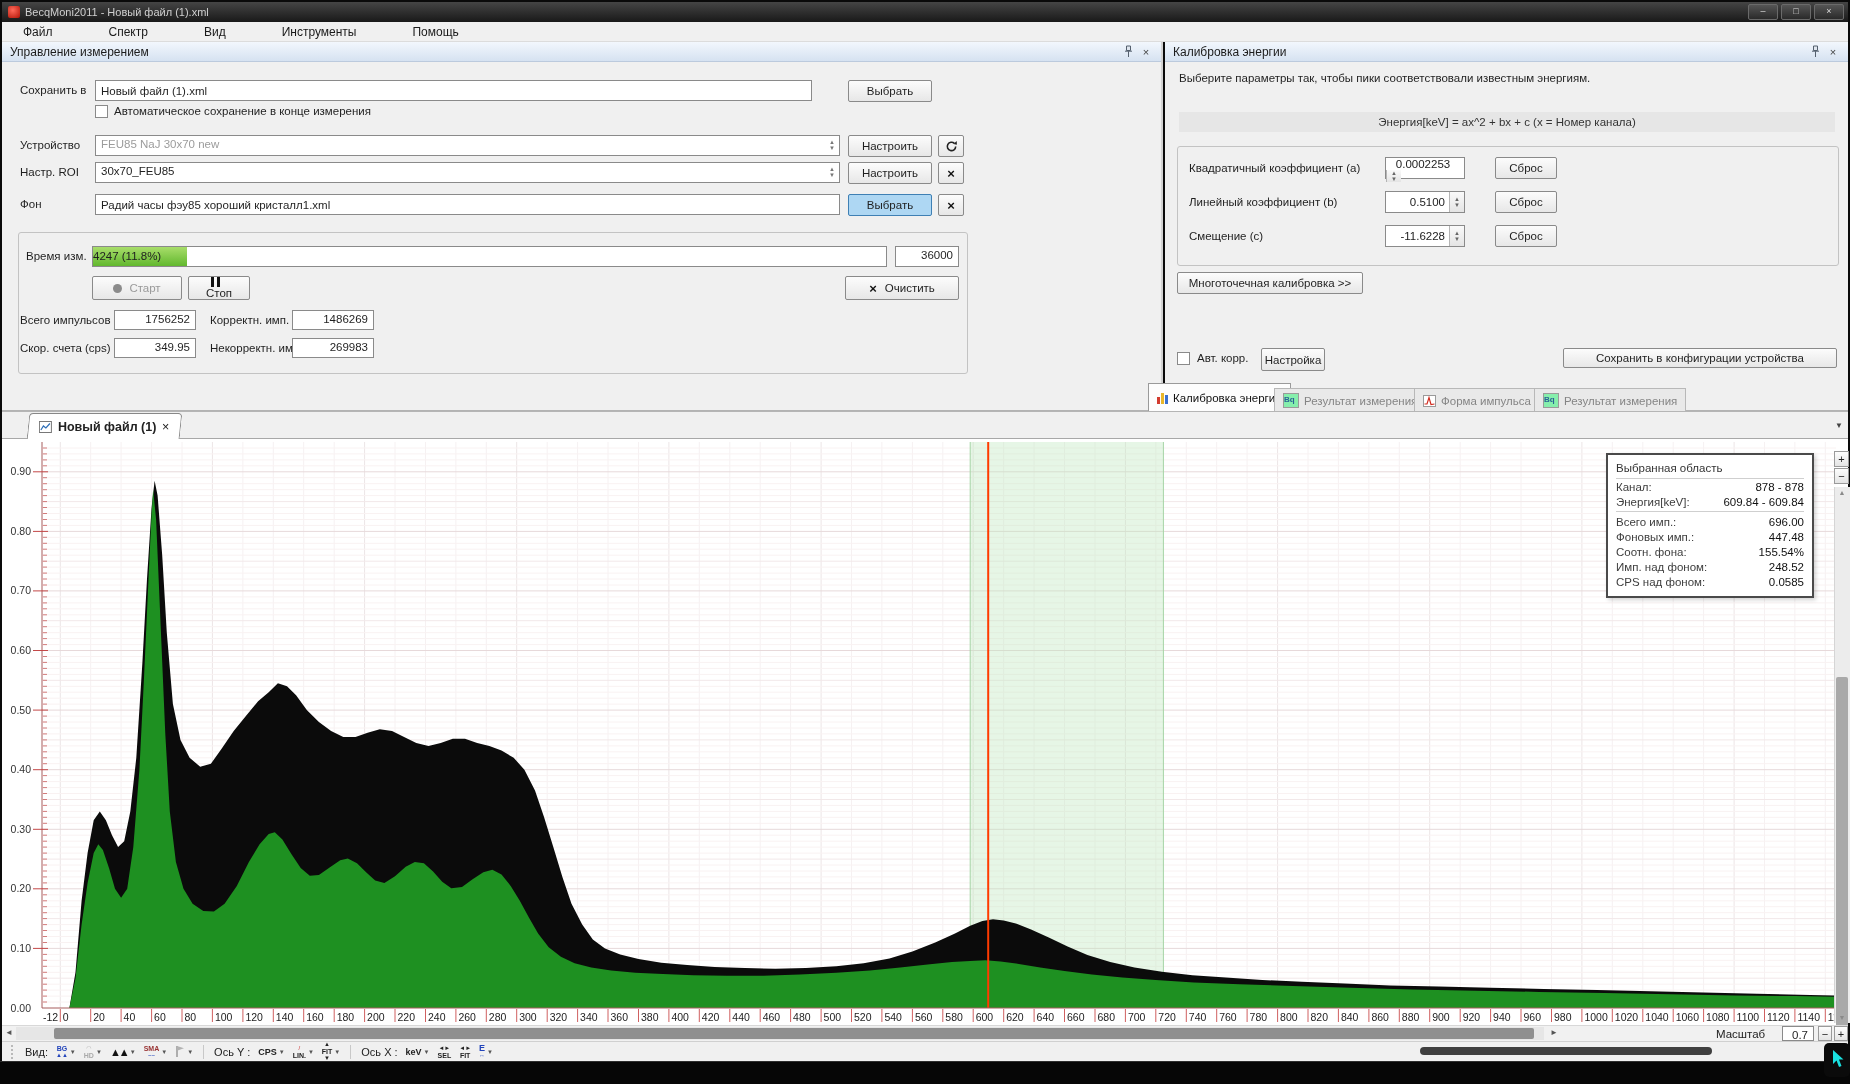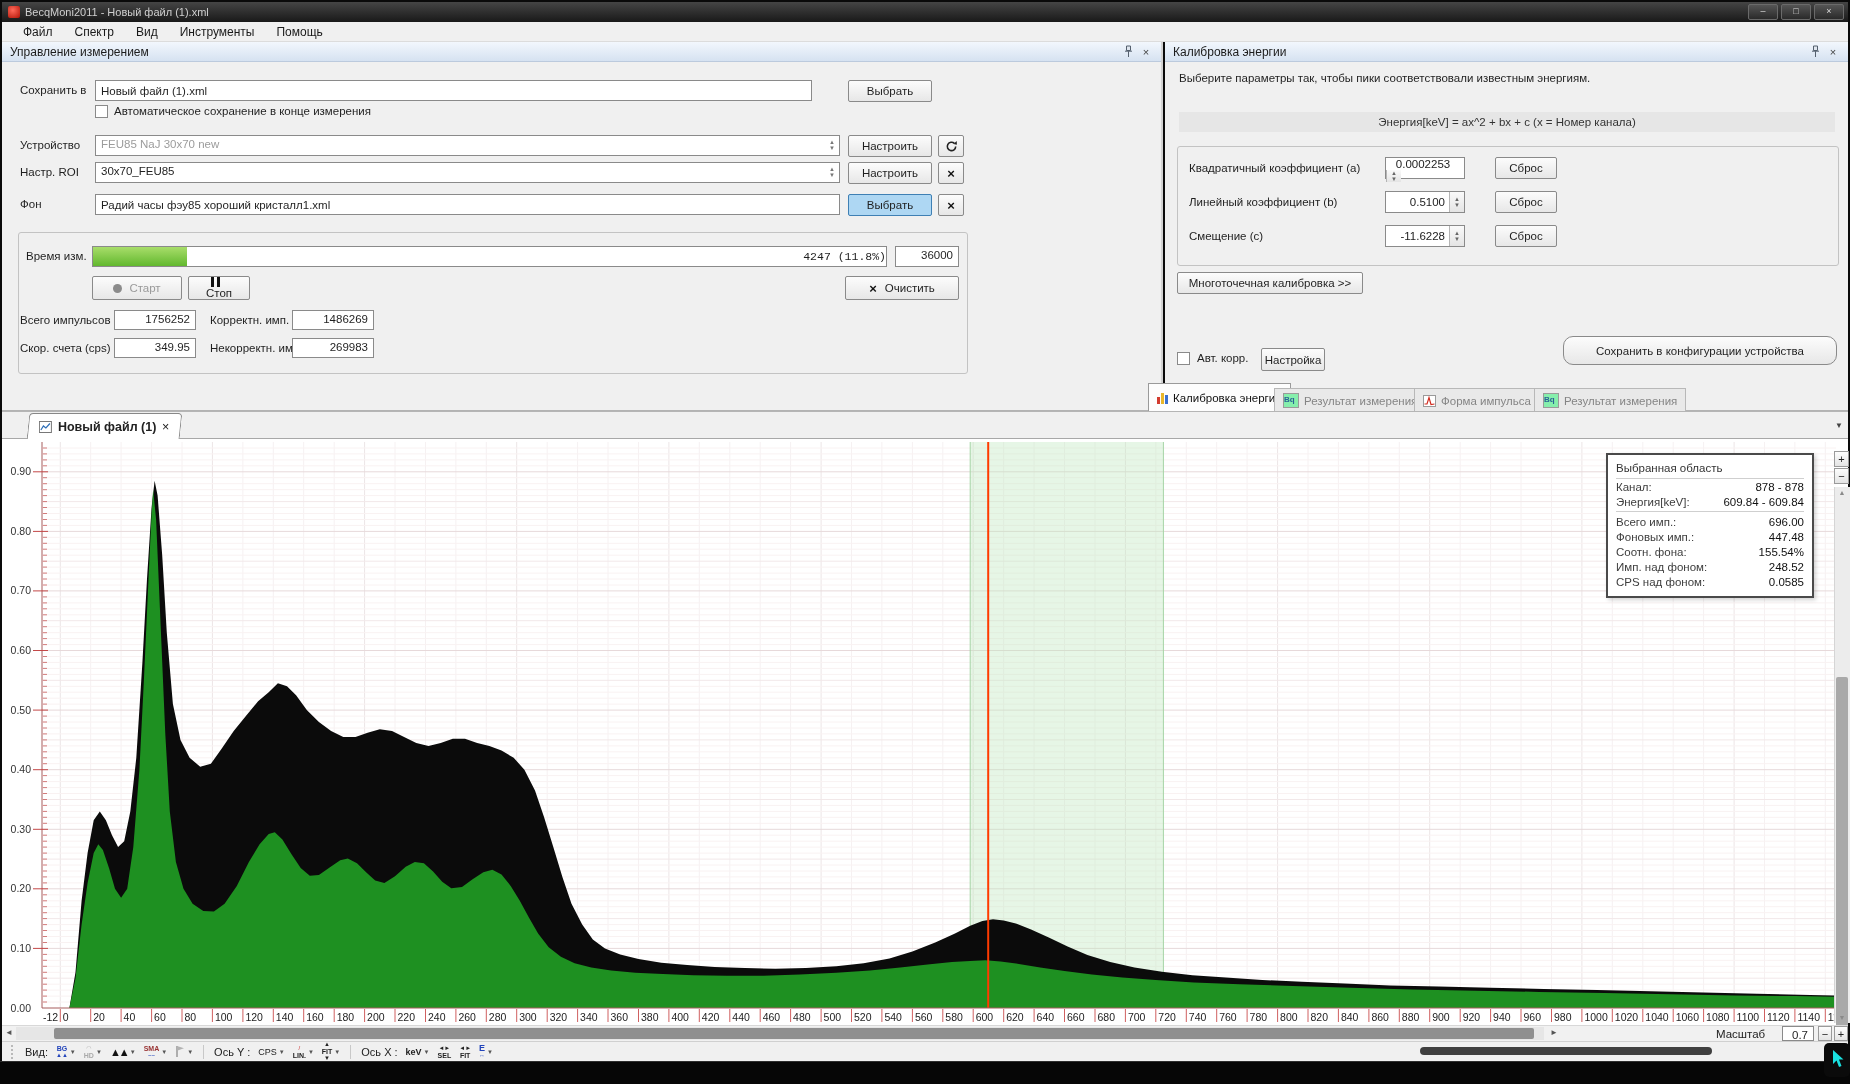--- a/index.html
+++ b/index.html
@@ -4,41 +4,41 @@
 <style>
   html,body{margin:0;padding:0;background:#000;}
   #app{position:relative;width:1850px;height:1084px;background:#0a0a0a;font-family:"Liberation Sans",sans-serif;font-size:12px;color:#222;overflow:hidden;}
   .abs{position:absolute;box-sizing:border-box;}
   
   #titlebar{left:2px;top:2px;width:1846px;height:20px;background:linear-gradient(#454545,#191919);display:flex;align-items:center;padding:0 4px;color:#d8d8d8;}
   #app-icon{width:12px;height:12px;background:radial-gradient(circle at 40% 35%,#ff6a5a,#b01205);border-radius:2px;margin:0 5px 0 2px;}
   #win-title{font-size:11px;color:#cfcfcf;flex:1;}
   .winbtn{width:28px;height:14px;border:1px solid #6a6a6a;border-radius:2px;background:linear-gradient(#555,#2a2a2a);color:#ddd;font-size:9px;line-height:12px;text-align:center;margin-left:3px;}
   
-  #menubar{left:2px;top:22px;width:1846px;height:20px;background:#f0f0f0;border-bottom:1px solid #dcdcdc;display:flex;align-items:center;padding-left:10px;}
+  #menubar{left:2px;top:22px;width:1846px;height:20px;background:#f0f0f0;border-bottom:1px solid #dcdcdc;display:flex;align-items:center;padding-left:10px;gap:34px;}
   .menu-item{padding:2px 11px;font-size:12px;color:#1a1a1a;}
   
   .panel{background:#f0f0f0;top:42px;height:341px;}
   #left-panel{left:2px;width:1161px;border-right:2px solid #d3d3d3;}
   #right-panel{left:1165px;width:683px;}
   .panel-header{position:absolute;left:0;top:0;right:0;height:19px;background:linear-gradient(#f2f7fd,#d6e2f1);border-bottom:1px solid #bccadd;display:flex;align-items:center;padding:0 8px;}
   .panel-title{flex:1;font-size:12px;color:#1c1c1c;}
   .hdr-icon{width:14px;height:14px;display:flex;align-items:center;justify-content:center;color:#444;font-size:11px;margin-left:4px;}
   .lbl{position:absolute;font-size:11.5px;color:#1f1f1f;white-space:nowrap;}
   .tbox{position:absolute;box-sizing:border-box;background:#fff;border:1px solid #8a8a8a;font-size:11.5px;padding:2px 5px;font-family:"Liberation Sans",sans-serif;color:#1f1f1f;}
   input.tbox{outline:none;}
   .btn{position:absolute;box-sizing:border-box;display:flex;align-items:center;justify-content:center;background:linear-gradient(#fcfcfc,#e7e7e7);border:1px solid #8a8a8a;border-radius:2px;font-size:11.5px;color:#1f1f1f;}
   .btn-blue{background:#aed7f3;border:1px solid #3f80b4;}
   .checkbox{position:absolute;width:13px;height:13px;background:#fff;border:1px solid #8a8a8a;box-sizing:border-box;}
   .combo-spin{position:absolute;right:4px;top:3px;display:flex;flex-direction:column;line-height:6px;font-size:6px;color:#777;}
   .groupbox{position:absolute;border:1px solid #c3c3c3;border-radius:3px;background:#f0f0f0;}
   
   #progress{left:90px;top:204px;width:795px;height:21px;background:#fff;border:1px solid #8a8a8a;}
   #progress-fill{position:absolute;left:0;top:0;bottom:0;background:linear-gradient(#a8dd6a,#62b82e);}
-  #progress-text{position:absolute;left:0;right:0;top:3px;text-align:right;font-size:11.5px;color:#1f1f1f;font-family:Liberation Mono, monospace;}
+  #progress-text{position:absolute;left:0;right:0;top:3px;text-align:left;font-size:11.5px;color:#1f1f1f;}
   .icon-dot{width:9px;height:9px;border-radius:50%;background:#8b8b8b;margin-right:7px;}
   .icon-pause{display:inline-flex;gap:3px;margin-right:7px;}
   .icon-pause i{width:3px;height:10px;background:#111;}
   .xglyph{font-weight:bold;font-size:13px;color:#111;}
   .numfield{text-align:right;}
   
   .spinbox{position:absolute;box-sizing:border-box;background:#fff;border:1px solid #8a8a8a;display:flex;align-items:center;}
   .spinbox .val{flex:1;text-align:right;padding-right:4px;font-size:11.5px;}
   .spinbox .spincol{width:14px;align-self:stretch;border-left:1px solid #b5b5b5;display:flex;flex-direction:column;align-items:center;justify-content:center;font-size:6px;color:#666;line-height:6px;background:linear-gradient(#fafafa,#e4e4e4);}
   
@@ -257,21 +257,21 @@
           <span>▼</span>
         </span>
     </div>
     <div class="btn" style="left:330px;top:183px;width:62px;height:22px;">Сброс</div>
 
     <div class="btn" style="left:12px;top:230px;width:186px;height:22px;">Многоточечная калибровка &gt;&gt;</div>
 
     <div class="checkbox" style="left:12px;top:310px;"></div>
     <span class="lbl" style="left:32px;top:310px;">Авт. корр.</span>
     <div class="btn" style="left:96px;top:306px;width:64px;height:23px;">Настройка</div>
-    <div class="btn" style="left:398px;top:294px;width:274px;height:29px;border-radius:10px;">Сохранить в конфигурации устройства</div>
+    <div class="btn" style="left:398px;top:306px;width:274px;height:20px;">Сохранить в конфигурации устройства</div>
   </div>
 
   <div id="tabstrip-row" class="abs">
     <div class="pane-tab active" style="left:1146px;">
       <span class="bars-icon">
           <i></i>
           <i></i>
           <i></i>
         </span>
       <span>Калибровка энергии</span>
@@ -777,21 +777,21 @@
     <span class="tb-btn">
       <svg width="10" height="13" viewBox="0 0 10 13">
           <line x1="2" y1="1" x2="2" y2="12" stroke="#8a8a8a" stroke-width="1.3"></line>
           <path d="M2 1 L9 3.2 L2 5.8 Z" fill="#b2b2b2"></path>
         </svg>
       <span class="tb-caret">▼</span>
     </span>
     <span class="tb-sep"></span>
     <span class="tb-label">Ось Y :</span>
     <span class="tb-btn">
-      <span style="font-size:9px;font-weight:normal;">CPS</span>
+      <span style="font-size:9px;font-weight:bold;">CPS</span>
       <span class="tb-caret">▼</span>
     </span>
     <span class="tb-btn">
       <span class="stack">
           <span class="mini2" style="color:#c33;">/</span>
           <span class="mini">LIN.</span>
         </span>
       <span class="tb-caret">▼</span>
     </span>
     <span class="tb-btn">

